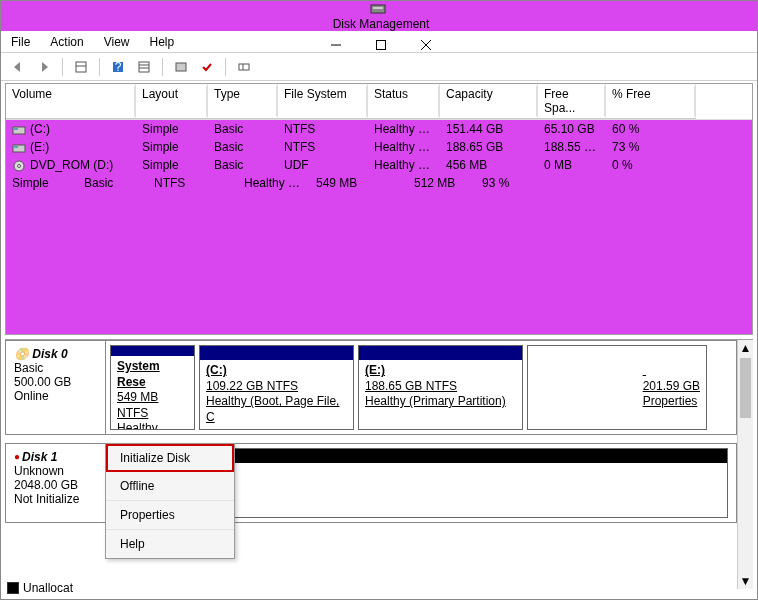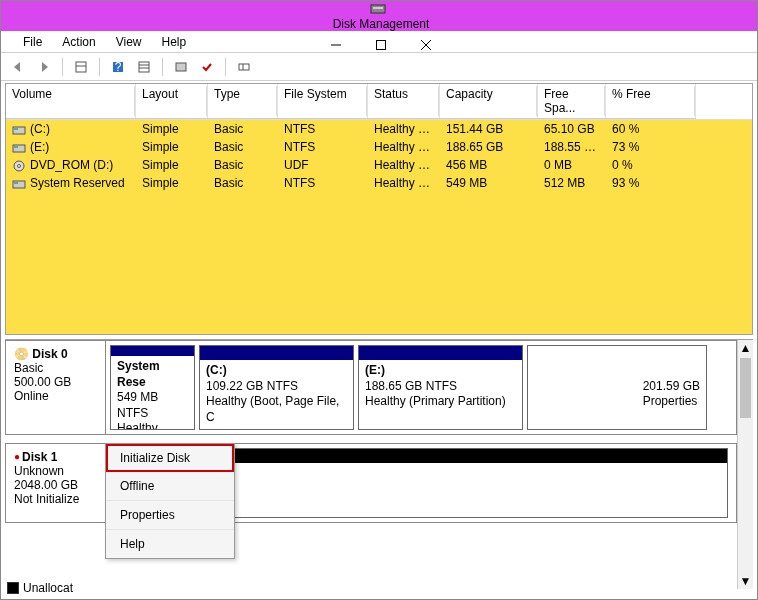--- a/index.html
+++ b/index.html
@@ -7,45 +7,45 @@
 
 
 .titlebar { height: 30px; display: flex; align-items: center; padding: 0 4px 0 8px; background: #d946ef; flex-direction: column; }
 .titlebar .app-icon { width: 16px; height: 16px; margin-right: 6px; display:inline-block; }
 .titlebar .title { flex: 1; font-size: 12px; }
 .titlebar .win-controls { display: flex; }
 .titlebar .win-btn { width: 45px; height: 28px; display:flex; align-items:center; justify-content:center; }
 .titlebar .win-btn svg { width:10px; height:10px; }
 
 
-.menubar { height: 22px; display:flex; align-items:center; padding: 0 12px; background:#fff; border-bottom:1px solid #d0d0d0; }
+.menubar { height: 22px; display:flex; align-items:center; padding: 0 0; background:#fff; border-bottom:1px solid #d0d0d0; }
 .menubar .menu-item { padding: 2px 10px; cursor:default; }
 
 
 .toolbar { height: 28px; display:flex; align-items:center; padding: 2px 6px; border-bottom:1px solid #d0d0d0; gap:4px;}
 .toolbar .tbtn { width:22px; height:22px; display:flex; align-items:center; justify-content:center; border:1px solid transparent;}
 .toolbar .sep { width:1px; height:18px; background:#ccc; margin:0 3px;}
 
 
-.vol-list { border:1px solid #a0a0a0; height: 252px; margin:2px 4px 0 4px; background:#fde047; overflow:hidden;}
+.vol-list { border:1px solid #a0a0a0; height: 252px; margin:2px 4px 0 4px; background:#d946ef; overflow:hidden;}
 .vol-header { display:flex; background:#fff; border-bottom:1px solid #ddd;}
 .vol-header .col { padding:3px 6px; border-right:1px solid #e0e0e0; background:#fff; border-bottom:1px solid #ccc; position:relative;}
 .vol-header .col::after{content:""; position:absolute; right:0; top:2px; bottom:2px; width:1px; background:#ddd;}
 .vol-row { display:flex; }
 .vol-row .cell { padding:2px 6px; white-space:nowrap; overflow:hidden; text-overflow:ellipsis;}
 .c0{width:130px;} .c1{width:72px;} .c2{width:70px;} .c3{width:90px;} .c4{width:72px;} .c5{width:98px;} .c6{width:68px;} .c7{width:90px;}
 .vol-icon{display:inline-block;width:14px;height:12px;vertical-align:middle;margin-right:4px;}
 
 
 .graph-panel { border-top:1px solid #a0a0a0; margin: 4px 4px 0 4px; display:flex; height: 250px;}
 .graph-inner{ flex:1; overflow:hidden; position:relative;}
 .disk-row { display:flex; border:1px solid #888; margin-bottom:8px; background:#fff; height:95px;}
 .disk-label { width:100px; padding:6px 8px; border-right:1px solid #888; }
-.disk-label .dname{font-weight:bold;}
-.disk-parts { flex:1; display:flex; padding:4px;}
+.disk-label .dname{font-weight:bold;font-style:italic;}
+.disk-parts { flex:1; display:flex; padding:4px;text-decoration:underline;}
 .part { border:1px solid #666; margin-right:4px; display:flex; flex-direction:column;}
 .part .topbar { height:14px; background:#000080;}
 .part.black .topbar{ background:#000;}
 .part .pbody { padding:3px 6px; font-size:11px; line-height:1.3; overflow:hidden;}
 .part .pbody .pname{font-weight:bold;}
 .scroll-track{ width:16px; background:#f1f1f1; border-left:1px solid #ccc; position:relative;}
 .scroll-thumb{ position:absolute; left:2px; right:2px; top:2px; height:60px; background:#c2c2c2;}
 .scroll-arrow{ position:absolute; left:0; right:0; height:16px; display:flex; align-items:center; justify-content:center;}
 .scroll-arrow.up{top:0;} .scroll-arrow.down{bottom:0;}
 
@@ -196,24 +196,20 @@
             </svg></span>DVD_ROM (D:)</div>
         <div class="cell c1">Simple</div>
         <div class="cell c2">Basic</div>
         <div class="cell c3">UDF</div>
         <div class="cell c4">Healthy (P...</div>
         <div class="cell c5">456 MB</div>
         <div class="cell c6">0 MB</div>
         <div class="cell c7">0 %</div>
       </div>
       <div class="vol-row">
-        <div class="cell c0"><span class="vol-icon"><svg width="14" height="12" viewBox="0 0 14 12">
-              <rect x="1" y="3" width="12" height="7" fill="#ccc" stroke="#555"></rect>
-              <rect x="2" y="4" width="4" height="2" fill="#5aa"></rect>
-            </svg></span>System Reserved</div>
         <div class="cell c1">Simple</div>
         <div class="cell c2">Basic</div>
         <div class="cell c3">NTFS</div>
         <div class="cell c4">Healthy (S...</div>
         <div class="cell c5">549 MB</div>
         <div class="cell c6">512 MB</div>
         <div class="cell c7">93 %</div>
       </div>
     </div>
 </div>

